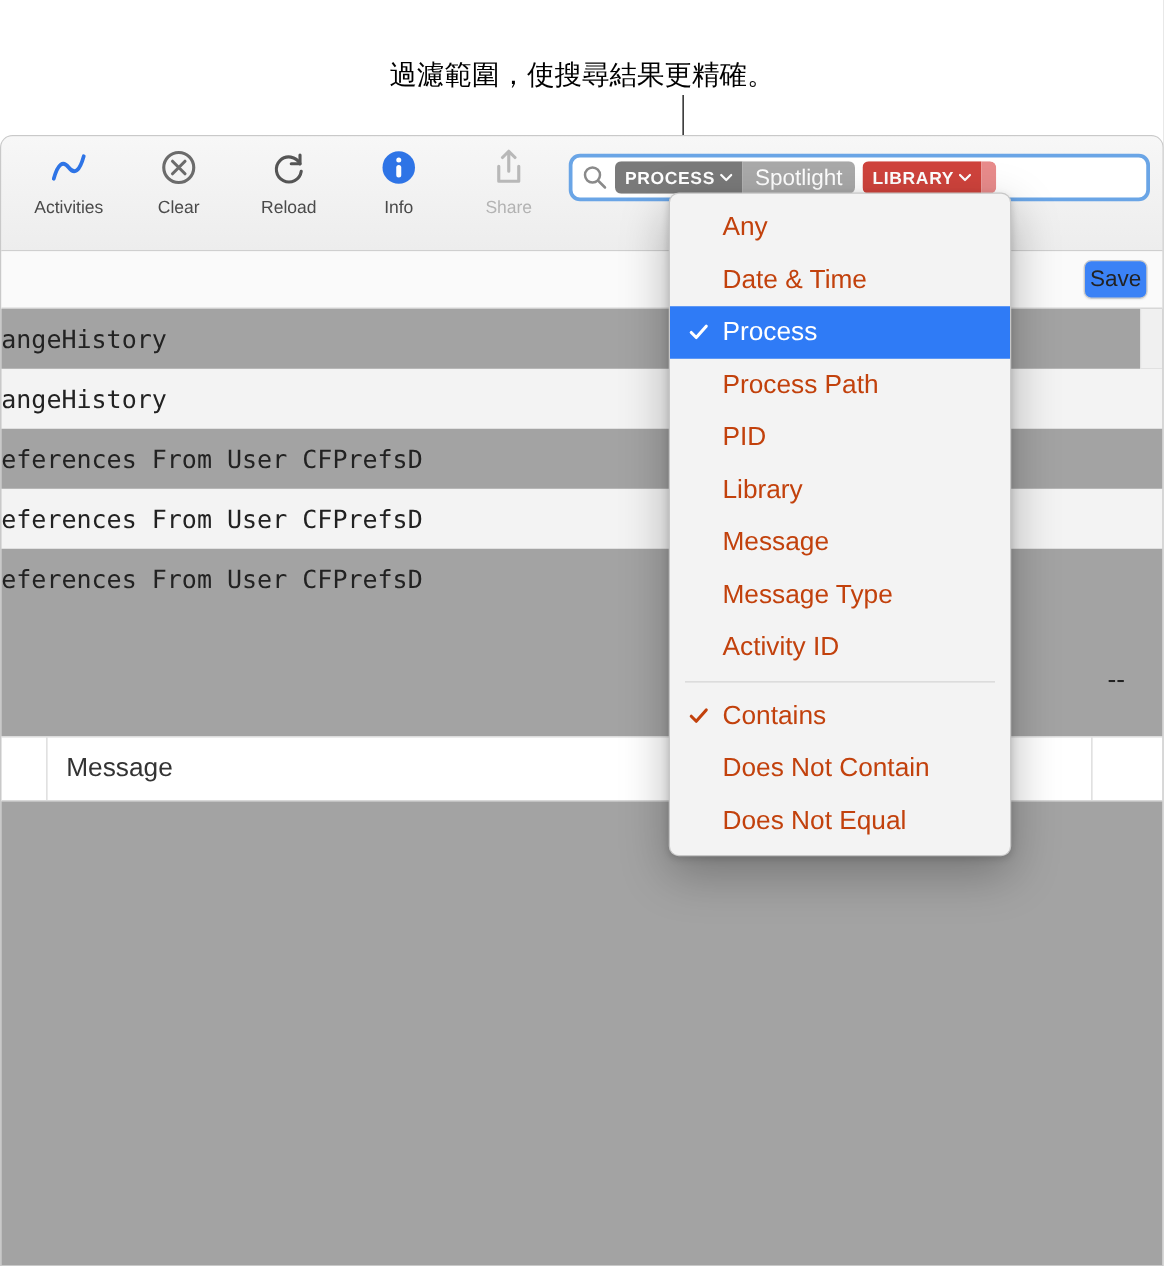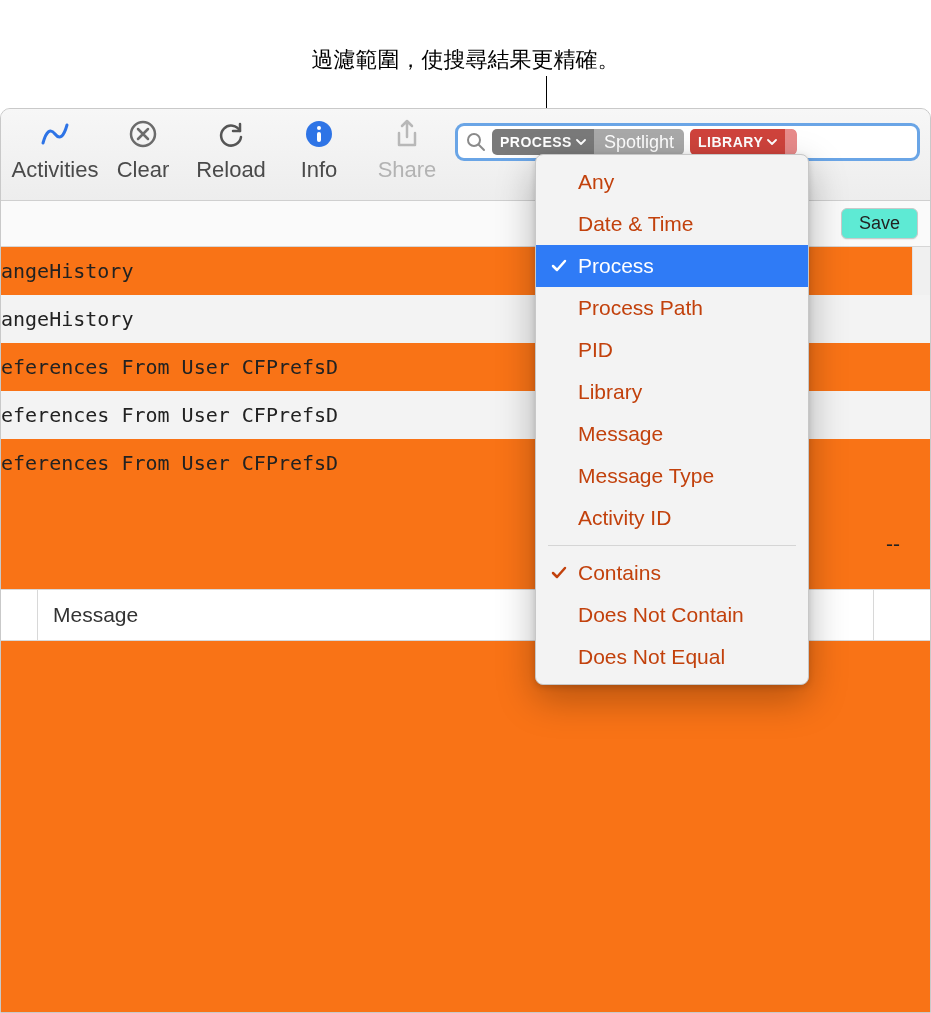--- a/index.html
+++ b/index.html
@@ -50,21 +50,21 @@
     border-bottom: 1px solid #cfcfcf;
   }
   .tool-item {
     display: flex;
     flex-direction: column;
     align-items: center;
     justify-content: flex-start;
     width: 88px;
     gap: 6px;
     color: #4a4a4a;
-    font-size: 22px;
+    font-size: 14px;
   }
   .tool-item .ico {
     width: 34px;
     height: 34px;
     display: flex;
     align-items: center;
     justify-content: center;
   }
   .tool-item.share { color: #b3b3b3; }
   .searchbar-wrap {
@@ -126,31 +126,31 @@
   .toolbar-sub {
     display: flex;
     align-items: center;
     justify-content: flex-end;
     height: 46px;
     background: #fafafa;
     border-bottom: 1px solid #d6d6d6;
     padding: 0 12px;
   }
   .save-btn {
-    background: #5eead4;
+    background: #3b82f6;
     border: 1px solid #c9c9c9;
     border-radius: 6px;
-    padding: 4px 17px;
+    padding: 4px 4px;
     font-size: 18px;
     color: #222;
     box-shadow: 0 1px 1px rgba(0,0,0,0.06);
   }
   .content {
     position: relative;
-    background: #f97316;
+    background: #a3a3a3;
     height: calc(100% - 138px);
   }
   .log-row {
     height: 48px;
     display: flex;
     align-items: center;
     padding-left: 0;
     font-family: ui-monospace, Menlo, Consolas, monospace;
     font-size: 20px;
     color: #222;

